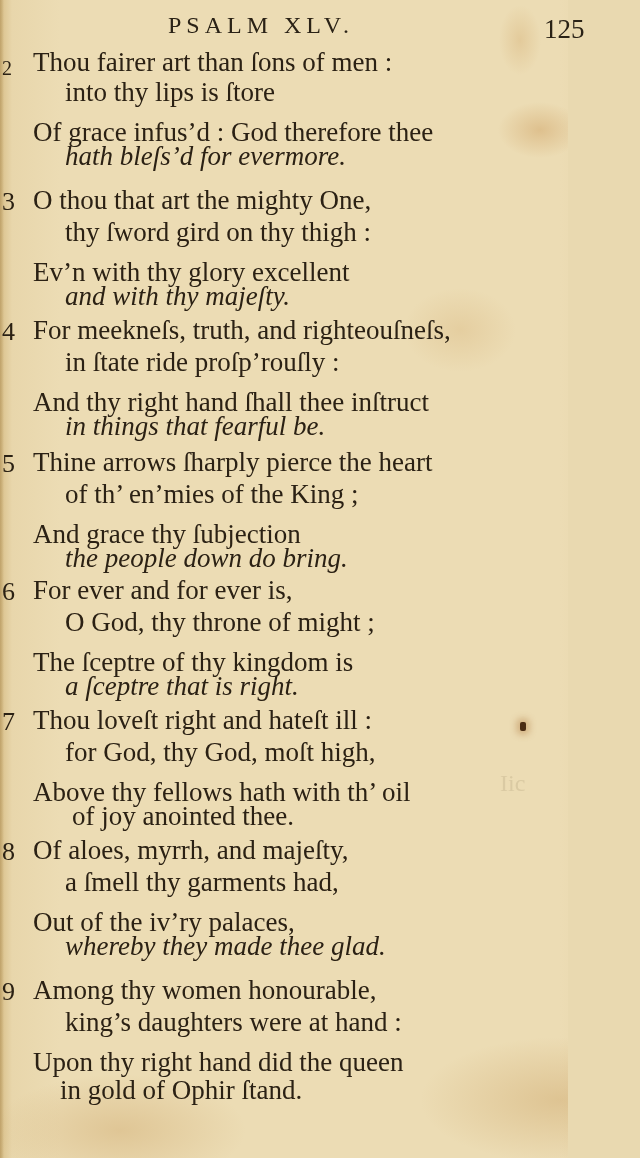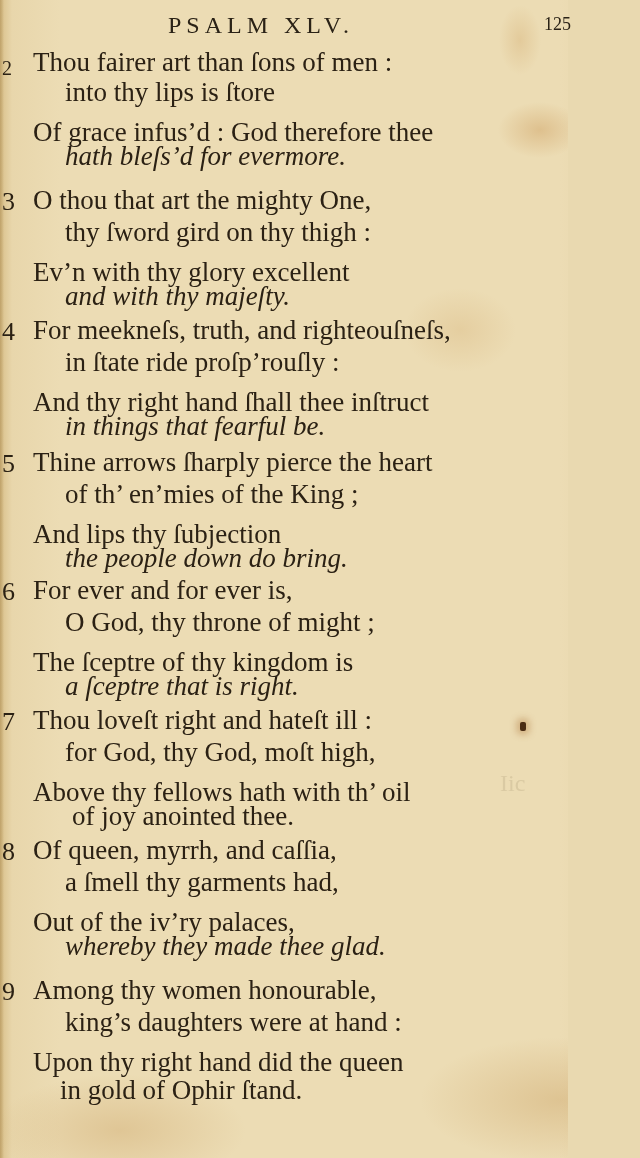--- a/index.html
+++ b/index.html
@@ -46,21 +46,21 @@
     left: 168px;
     top: 4px;
     font-size: 24px;
     letter-spacing: 5px;
     color: #2a2216;
   }
   .page-number {
     position: absolute;
     left: 544px;
     top: 6px;
-    font-size: 18px;
+    font-size: 27px;
     color: #2a2216;
   }
   .verse {
     position: absolute;
     left: 0;
     width: 640px;
   }
   .line {
     position: absolute;
     font-size: 27px;
@@ -140,21 +140,21 @@
     <span class="line l0" style="top:0px">For meekneſs, truth, and righteouſneſs,</span>
     <span class="line l1" style="top:32px">in ſtate ride proſp’rouſly :</span>
     <span class="line l2" style="top:64px">And thy right hand ſhall thee inſtruct</span>
     <span class="line l3" style="top:96px">in things that fearful be.</span>
   </div>
 
   <div class="verse" style="top:446px">
     <span class="verse-num" style="top:2px">5</span>
     <span class="line l0" style="top:0px">Thine arrows ſharply pierce the heart</span>
     <span class="line l1" style="top:32px">of th’ en’mies of the King ;</span>
-    <span class="line l2" style="top:64px">And lips thy ſubjection</span>
+    <span class="line l2" style="top:64px">And grace thy ſubjection</span>
     <span class="line l3" style="top:96px">the people down do bring.</span>
   </div>
 
   <div class="verse" style="top:574px">
     <span class="verse-num" style="top:2px">6</span>
     <span class="line l0" style="top:0px">For ever and for ever is,</span>
     <span class="line l1" style="top:32px">O God, thy throne of might ;</span>
     <span class="line l2" style="top:64px">The ſceptre of thy kingdom is</span>
     <span class="line l3" style="top:96px">a ſceptre that is right.</span>
   </div>
@@ -164,21 +164,21 @@
     <span class="line l0" style="top:0px">Thou loveſt right and hateſt ill :</span>
     <span class="line l1" style="top:32px">for God, thy God, moſt high,</span>
     <span class="line l2" style="top:64px">Above thy fellows hath with th’ oil</span>
     <span class="line" style="top:96px;left:72px">of joy anointed thee.</span>
   </div>
 
   <div class="show-through">Iic</div>
 
   <div class="verse" style="top:834px">
     <span class="verse-num" style="top:2px">8</span>
-    <span class="line l0" style="top:0px">Of queen, myrrh, and caſſia,</span>
+    <span class="line l0" style="top:0px">Of aloes, myrrh, and majeſty,</span>
     <span class="line l1" style="top:32px">a ſmell thy garments had,</span>
     <span class="line l2" style="top:64px">Out of the iv’ry palaces,</span>
     <span class="line l3" style="top:96px">whereby they made thee glad.</span>
   </div>
 
   <div class="verse" style="top:974px">
     <span class="verse-num" style="top:2px">9</span>
     <span class="line l0" style="top:0px">Among thy women honourable,</span>
     <span class="line l1" style="top:32px">king’s daughters were at hand :</span>
     <span class="line l2" style="top:64px">Upon thy right hand did the queen</span>

